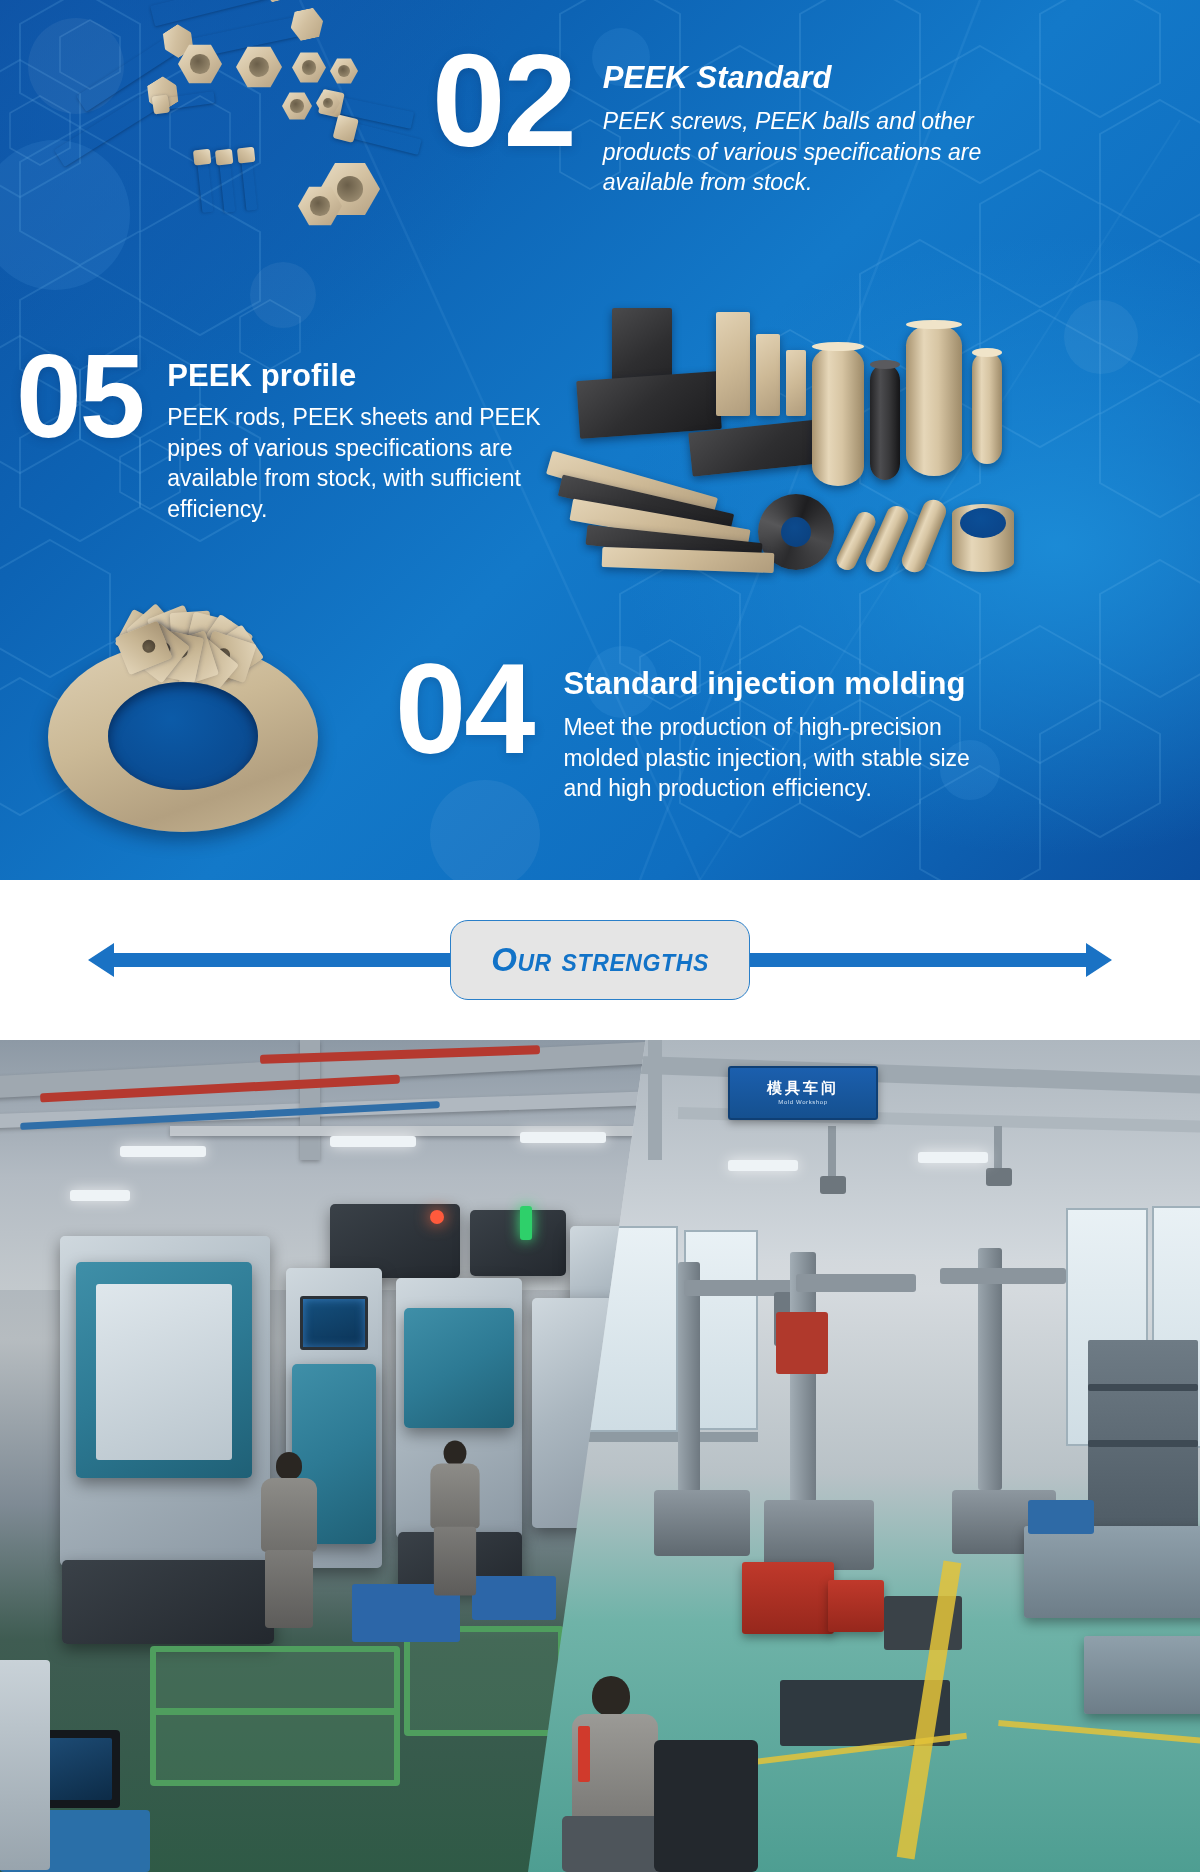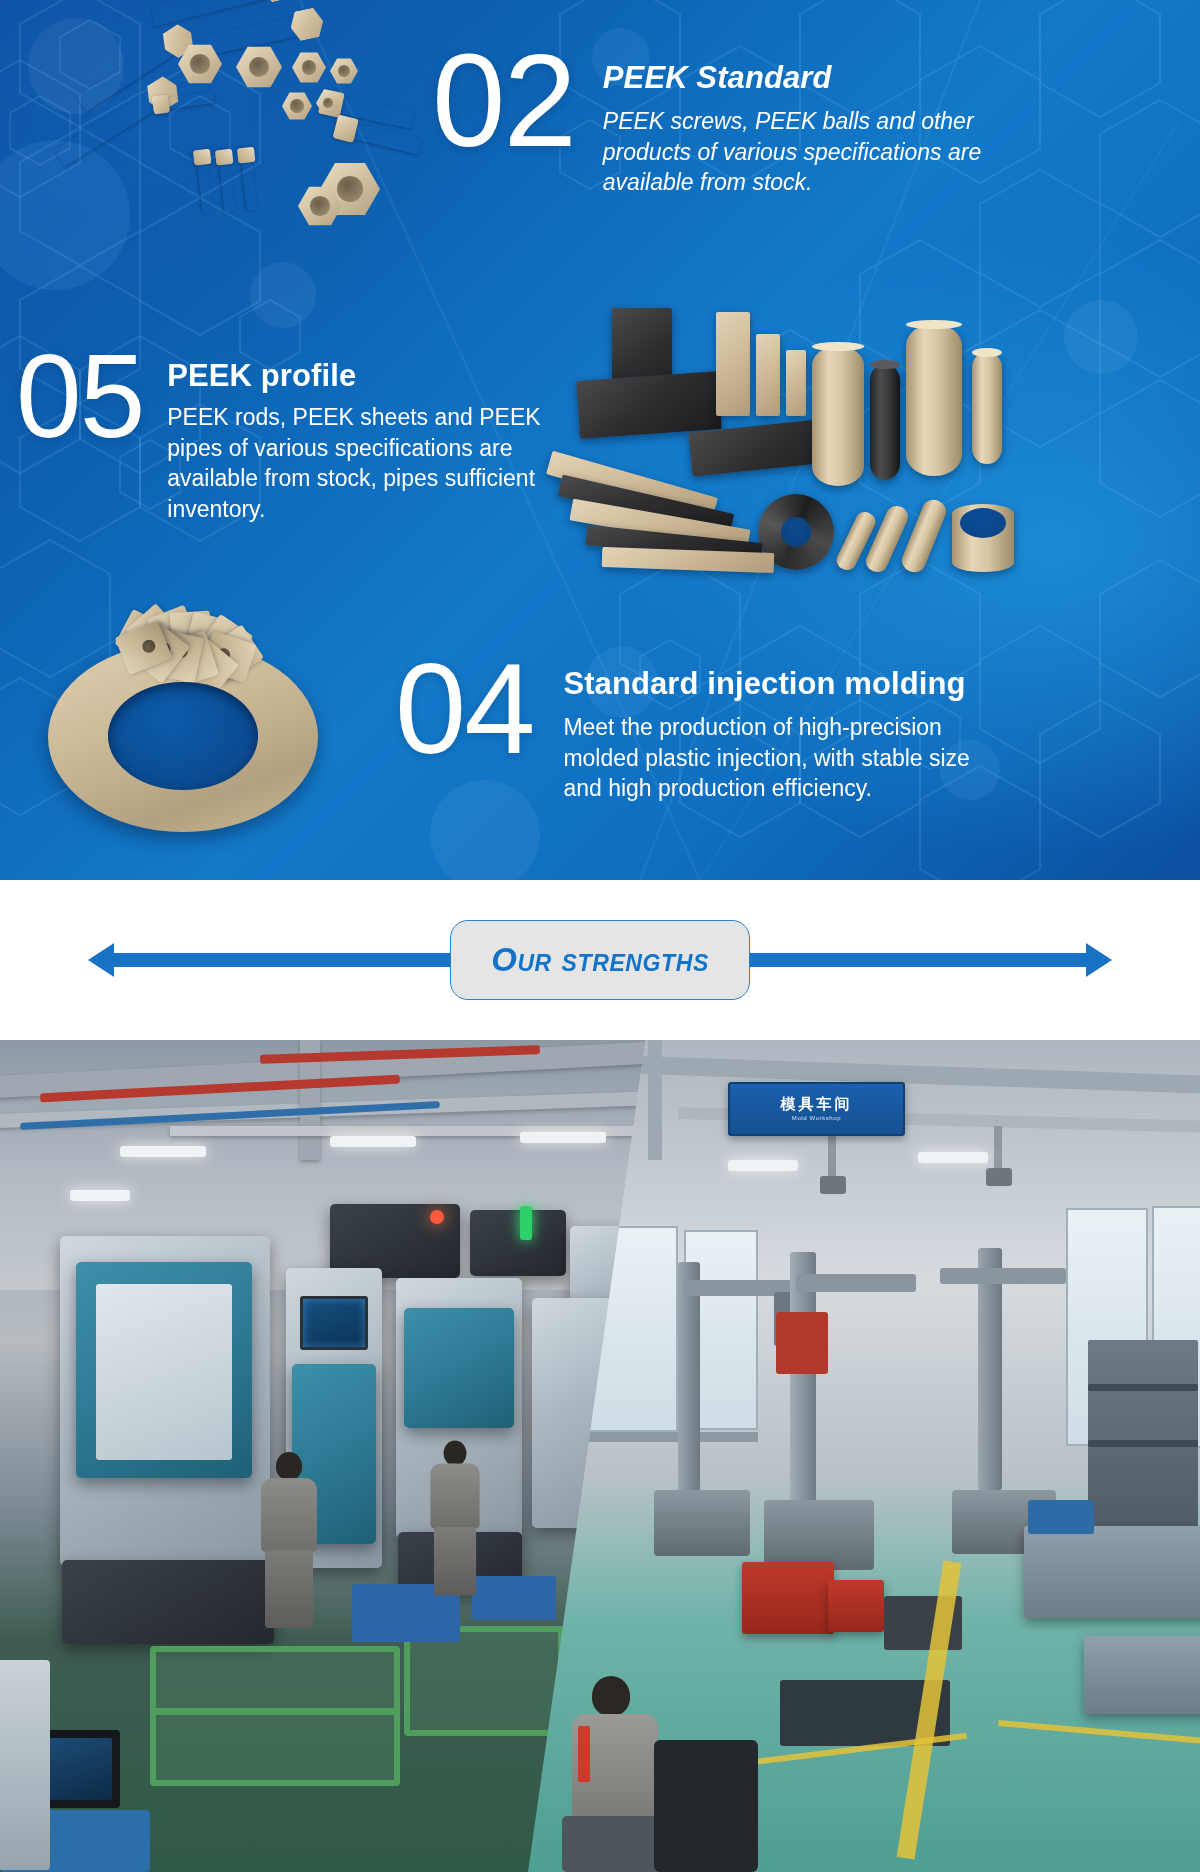--- a/index.html
+++ b/index.html
@@ -22,21 +22,21 @@
       linear-gradient(135deg, #0e4fa0 0%, #0d63b4 28%, #1379c9 52%, #0f6ec0 74%, #0b4e9e 100%);
   }
   
   .hexlayer { position:absolute; inset:0; opacity:.55; }
   .bokeh { position:absolute; border-radius:50%; background:rgba(255,255,255,.055); }
   .bokeh.b2 { background:rgba(120,200,255,.10); }
 
   
   .feature { position:absolute; display:flex; align-items:flex-start; }
   .num {
-    font-size:118px; line-height:.92; font-weight:400; color:#fff;
+    font-size:118px; line-height:.92; font-weight:700; color:#fff;
     letter-spacing:-2px; font-family:"Liberation Sans", sans-serif;
     text-shadow:0 2px 10px rgba(0,40,90,.25);
   }
   .ftext { padding-top:6px; }
   .ftitle { font-size:31px; font-weight:700; color:#fff; margin-bottom:10px; letter-spacing:.1px; }
   .fbody { font-size:23px; line-height:1.33; color:#fff; font-weight:400; }
 
   
   #f02 { left:432px; top:40px; }
   #f02 .num { font-size:132px; }
@@ -408,21 +408,21 @@
     <div class="ftext">
       <div class="ftitle">PEEK Standard</div>
       <div class="fbody">PEEK screws, PEEK balls and other products of various specifications are available from stock.</div>
     </div>
   </div>
 
   <div class="feature" id="f03">
     <div class="num">05</div>
     <div class="ftext">
       <div class="ftitle">PEEK profile</div>
-      <div class="fbody">PEEK rods, PEEK sheets and PEEK pipes of various specifications are available from stock, pipes sufficient inventory.</div>
+      <div class="fbody">PEEK rods, PEEK sheets and PEEK pipes of various specifications are available from stock, with sufficient efficiency.</div>
     </div>
   </div>
 
   <div class="feature" id="f04">
     <div class="num">04</div>
     <div class="ftext">
       <div class="ftitle">Standard injection molding</div>
       <div class="fbody">Meet the production of high-precision molded plastic injection, with stable size and high production efficiency.</div>
     </div>
   </div>
@@ -510,21 +510,21 @@
       <div style="position:absolute; left:110px; top:26px;  width:580px; height:18px; background:#9ea8b0; transform:rotate(2deg);"></div>
       <div style="position:absolute; left:150px; top:74px;  width:540px; height:12px; background:#aeb7be; transform:rotate(1.5deg);"></div>
       <div style="position:absolute; left:120px; top:0px;   width:14px;  height:120px; background:#9ea8b0;"></div>
       <div style="position:absolute; left:300px; top:86px;  width:8px;   height:54px;  background:#8e98a0;"></div>
       <div style="position:absolute; left:292px; top:136px; width:26px;  height:18px;  background:#6d767d; border-radius:3px;"></div>
       <div style="position:absolute; left:466px; top:86px;  width:8px;   height:46px;  background:#8e98a0;"></div>
       <div style="position:absolute; left:458px; top:128px; width:26px;  height:18px;  background:#6d767d; border-radius:3px;"></div>
       <div class="lamp" style="left:200px; top:120px; width:70px;"></div>
       <div class="lamp" style="left:390px; top:112px; width:70px;"></div>
 
-      <div class="sign" style="left:200px; top:42px; width:177px; height:54px;">
+      <div class="sign" style="left:200px; top:26px; width:150px; height:54px;">
         <span class="cn">模具车间</span>
         <span class="en">Mold Workshop</span>
       </div>
 
       <div class="win" style="left:30px;  top:186px; width:120px; height:206px;"></div>
       <div class="win" style="left:156px; top:190px; width:74px;  height:200px;"></div>
       <div class="win" style="left:538px; top:168px; width:82px;  height:238px;"></div>
       <div class="win" style="left:624px; top:166px; width:58px;  height:242px;"></div>
       <div style="position:absolute; left:30px; top:392px; width:200px; height:10px; background:#8e9aa2;"></div>
 

